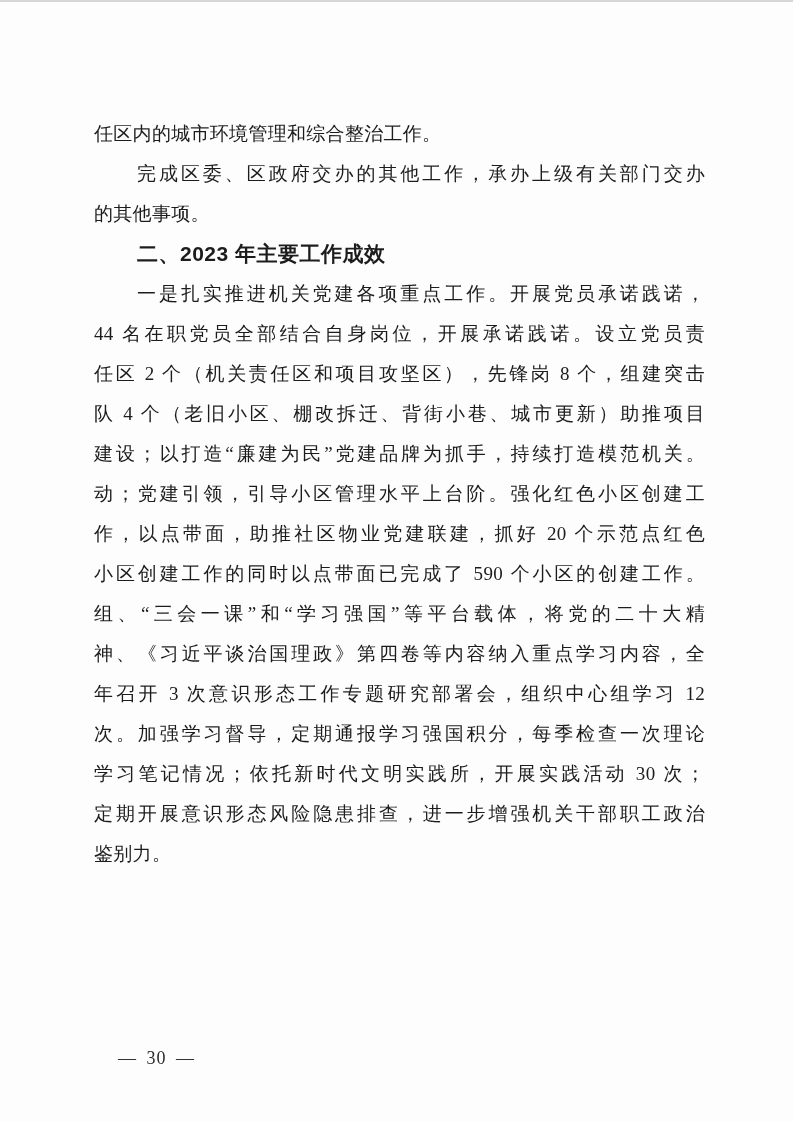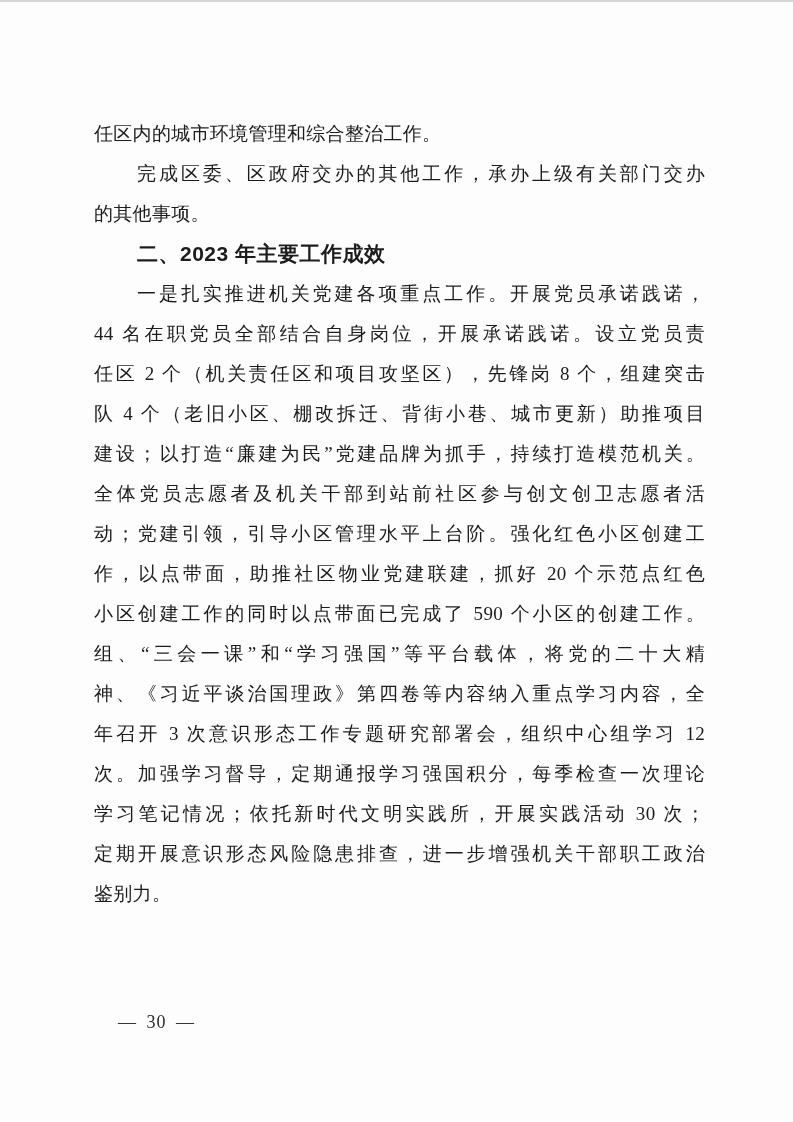--- a/index.html
+++ b/index.html
@@ -68,21 +68,21 @@
     font-size: 21px;
     font-weight: 700;
     font-family: "Liberation Serif", "DejaVu Serif", serif;
     text-align: left;
     text-align-last: left;
     letter-spacing: 1px;
   }
   .page-footer {
     position: absolute;
     left: 118px;
-    top: 1012px;
+    top: 1048px;
     font-size: 18px;
     letter-spacing: 1px;
     word-spacing: 4px;
     color: #2a2a2a;
   }
 </style>
 </head>
 <body>
 
 <div class="doc-page">
@@ -93,21 +93,20 @@
     <p class="line indent">完成区委、区政府交办的其他工作，承办上级有关部门交办</p>
     <p class="line end">的其他事项。</p>
 
     <h2 class="heading indent">二、2023 年主要工作成效</h2>
 
     <p class="line indent">一是扎实推进机关党建各项重点工作。开展党员承诺践诺，</p>
     <p class="line">44 名在职党员全部结合自身岗位，开展承诺践诺。设立党员责</p>
     <p class="line">任区 2 个（机关责任区和项目攻坚区），先锋岗 8 个，组建突击</p>
     <p class="line">队 4 个（老旧小区、棚改拆迁、背街小巷、城市更新）助推项目</p>
     <p class="line">建设；以打造“廉建为民”党建品牌为抓手，持续打造模范机关。</p>
-    <p class="line">全体党员志愿者及机关干部到站前社区参与创文创卫志愿者活</p>
     <p class="line">动；党建引领，引导小区管理水平上台阶。强化红色小区创建工</p>
     <p class="line">作，以点带面，助推社区物业党建联建，抓好 20 个示范点红色</p>
     <p class="line">小区创建工作的同时以点带面已完成了 590 个小区的创建工作。</p>
 
     <p class="line">组、“三会一课”和“学习强国”等平台载体，将党的二十大精</p>
     <p class="line">神、《习近平谈治国理政》第四卷等内容纳入重点学习内容，全</p>
     <p class="line">年召开 3 次意识形态工作专题研究部署会，组织中心组学习 12</p>
     <p class="line">次。加强学习督导，定期通报学习强国积分，每季检查一次理论</p>
     <p class="line">学习笔记情况；依托新时代文明实践所，开展实践活动 30 次；</p>
     <p class="line">定期开展意识形态风险隐患排查，进一步增强机关干部职工政治</p>

